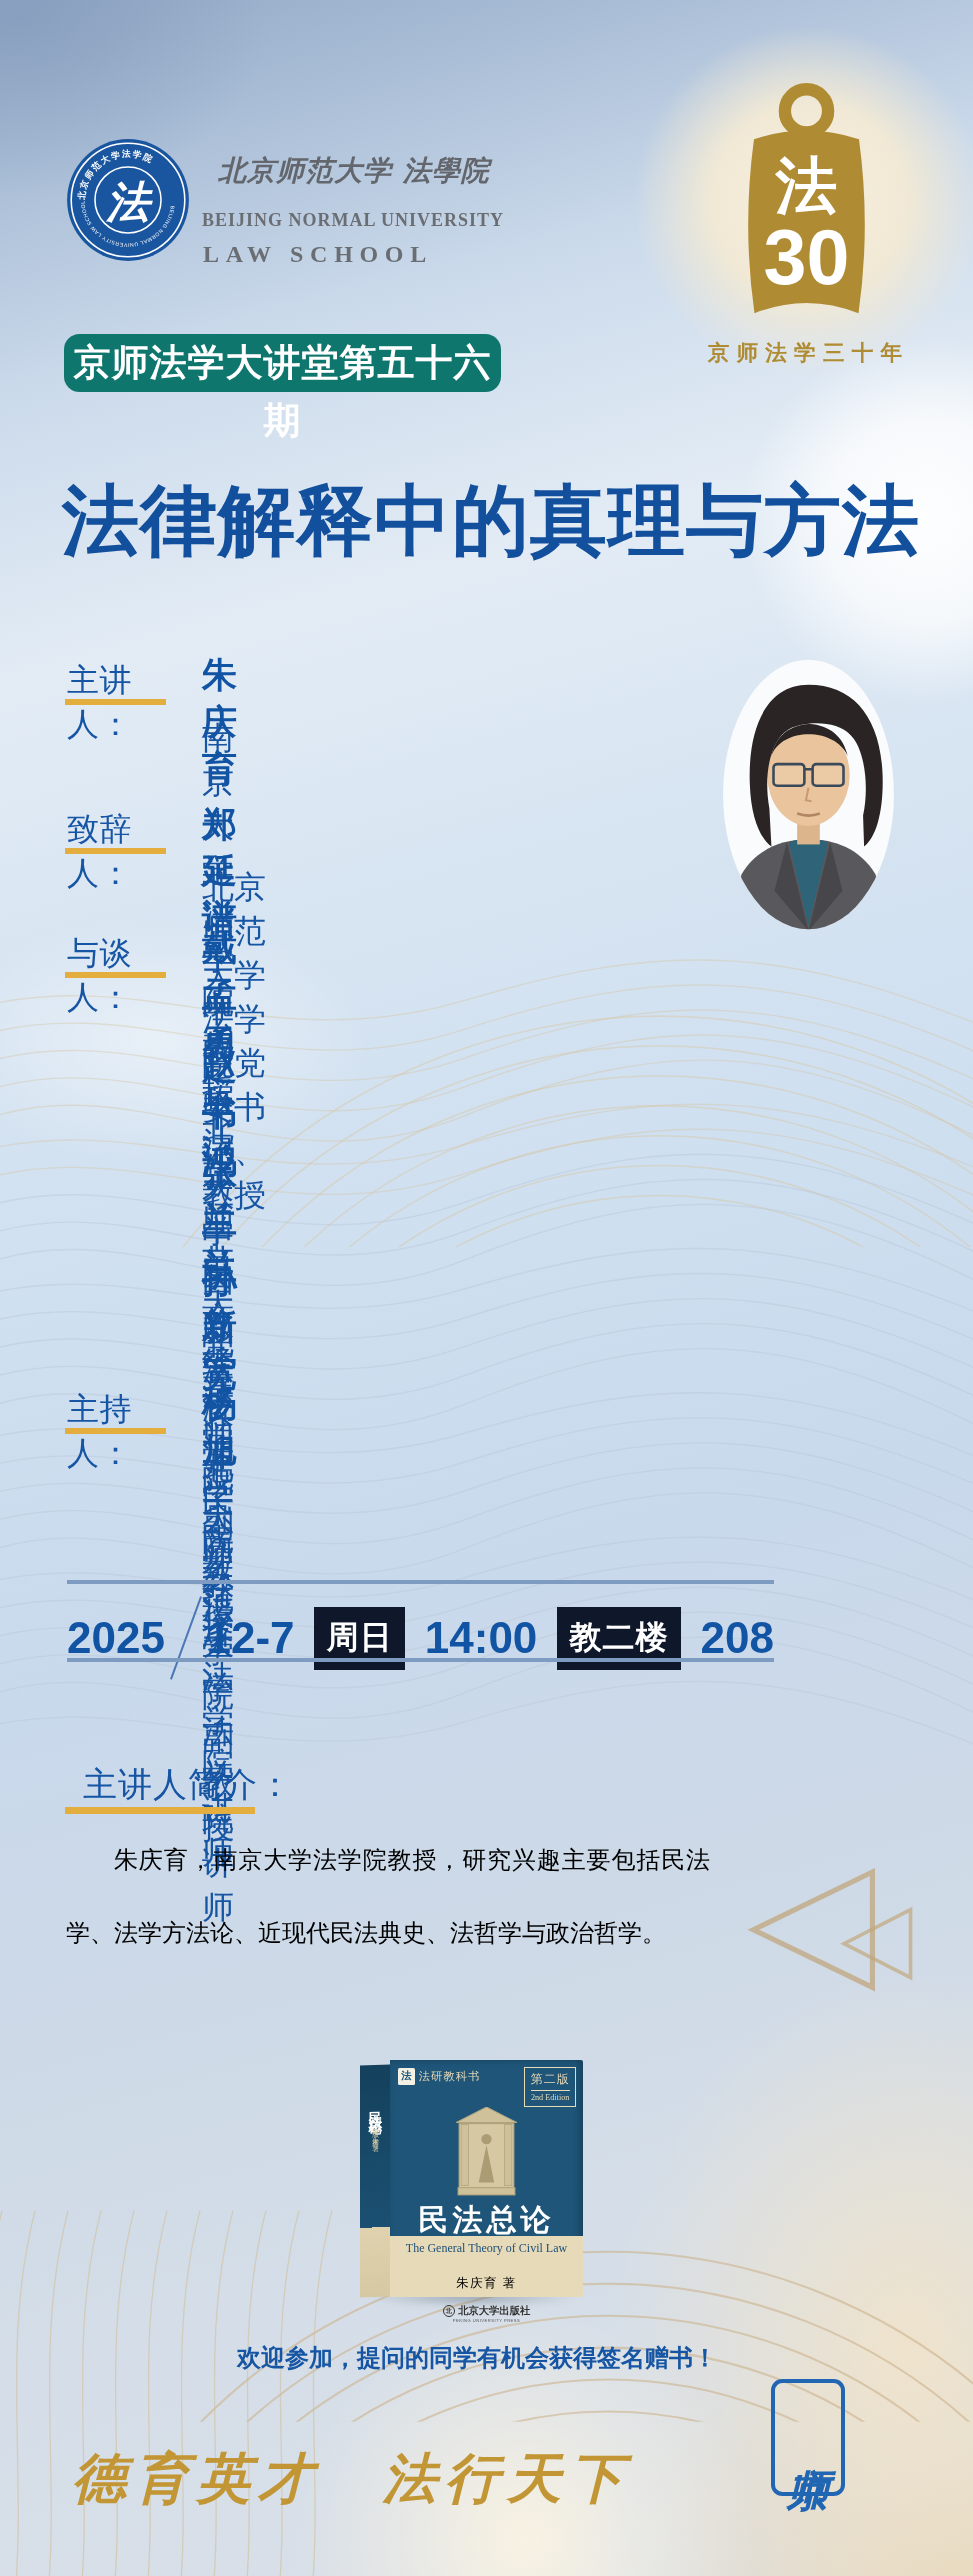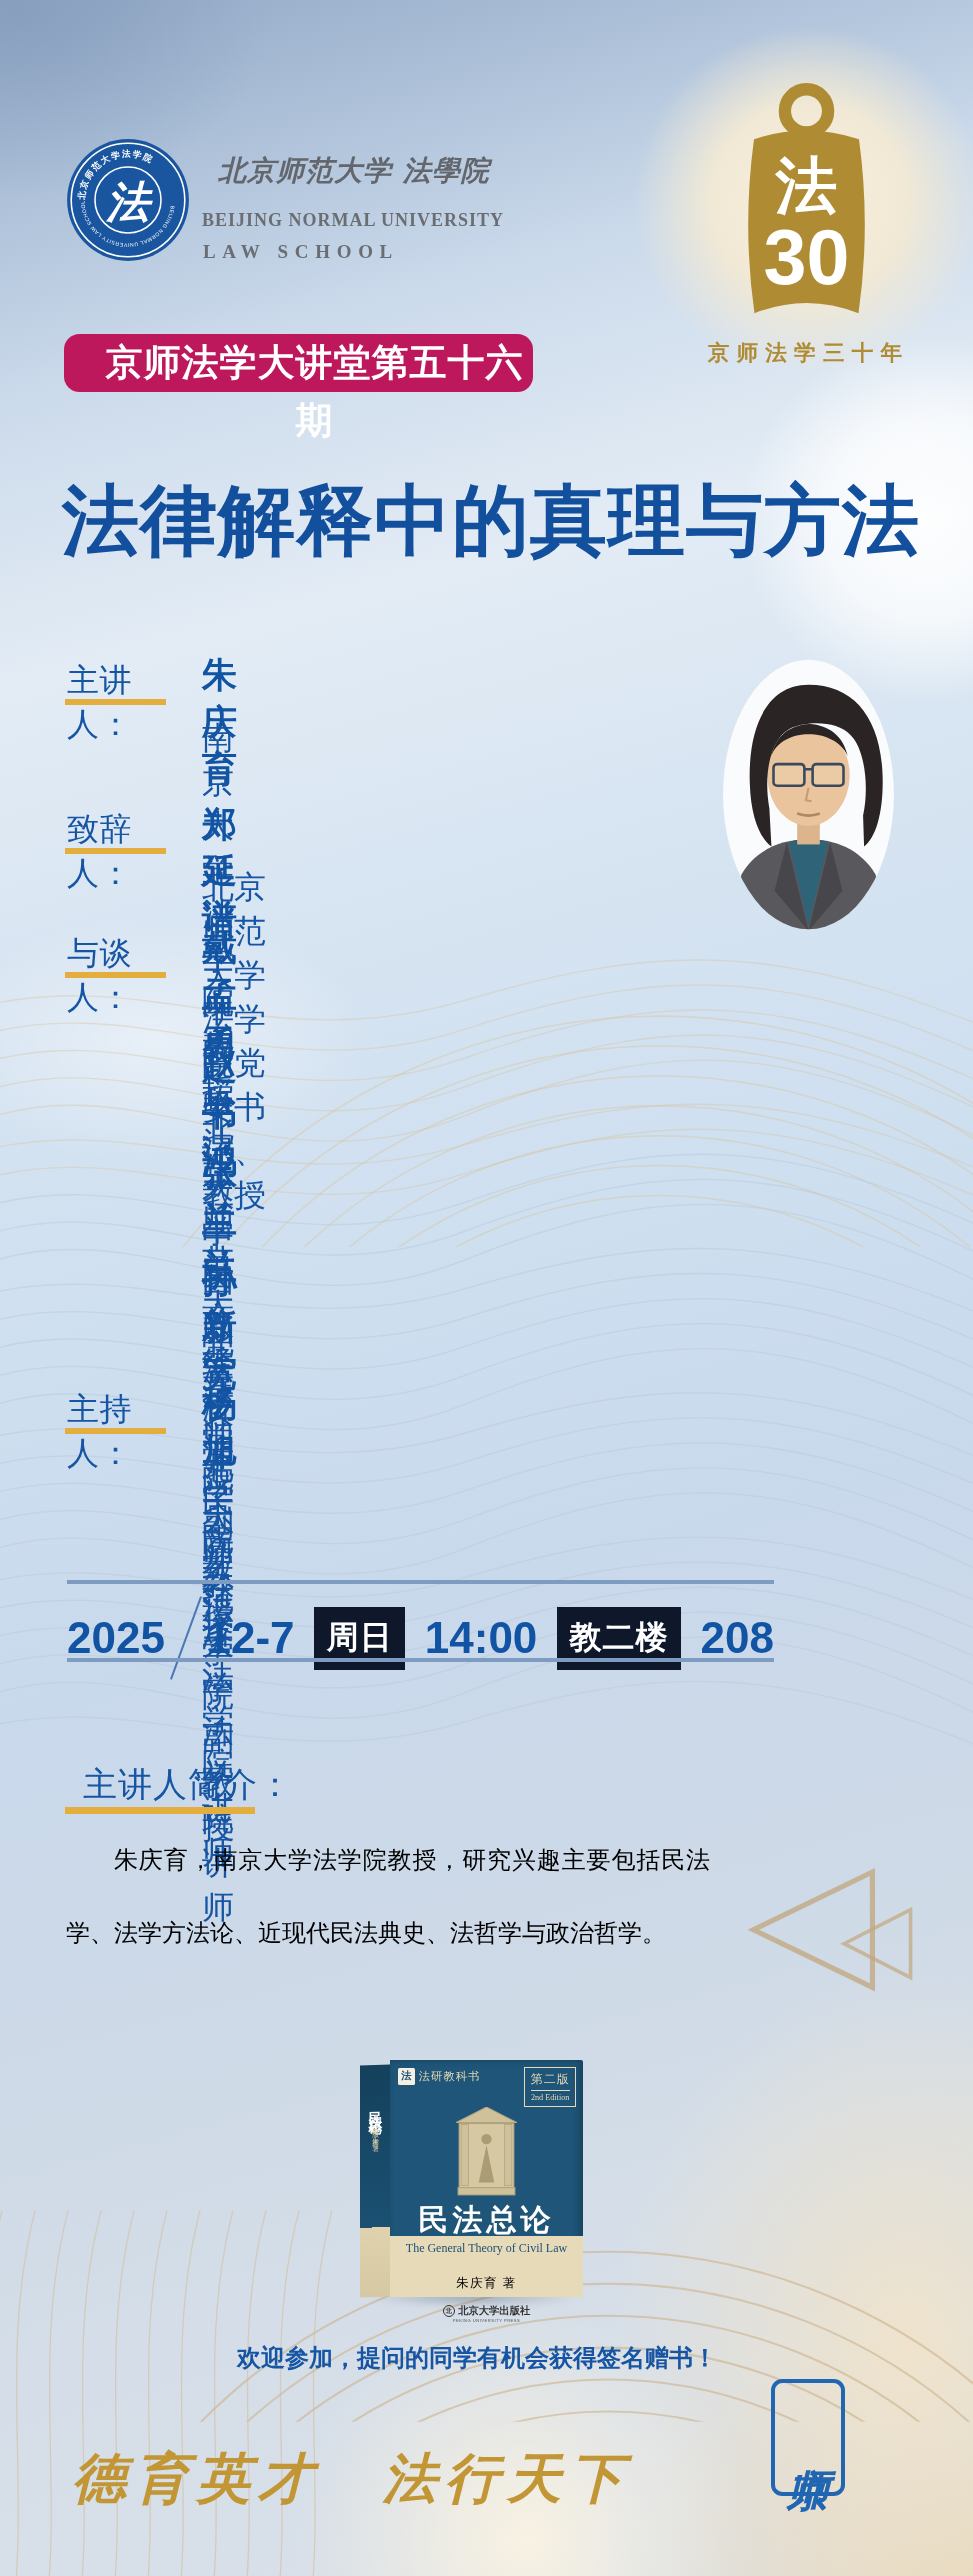--- a/index.html
+++ b/index.html
@@ -16,28 +16,28 @@
       radial-gradient(ellipse 361px 258px at 20.6px 15.5px, rgba(125,150,183,.55), rgba(125,150,183,0) 70%),
       linear-gradient(165deg,#93A9C6 0%,#A9BDD6 6%,#CBDAEB 14%,#E3ECF5 24%,#D8E5F2 34%,#CEDFF0 48%,#C9D9EC 60%,#CDD9E7 72%,#D5DEE8 84%,#DAE0E8 100%);}
   svg.decor{position:absolute;left:0;top:0;z-index:1;pointer-events:none;}
   .layer{position:absolute;z-index:2;}
 
   
   .wordmark-cn{left:218px;top:152px;font-size:28px;color:#63676D;
       font-family:"DejaVu Serif","Liberation Serif",serif;font-style:italic;font-weight:700;letter-spacing:1px;}
   .wordmark-en1{left:202px;top:210px;font-size:18px;color:#6A6E73;font-weight:700;letter-spacing:1px;
       font-family:"Liberation Serif","DejaVu Serif",serif;}
-  .wordmark-en2{left:203px;top:241px;font-size:19px;color:#6A6E73;font-weight:700;letter-spacing:6.7px;
+  .wordmark-en2{left:203px;top:241px;font-size:24px;color:#6A6E73;font-weight:700;letter-spacing:6.7px;
       font-family:"Liberation Serif","DejaVu Serif",serif;}
   .anniv-caption{left:685px;top:338px;width:247px;text-align:center;font-size:21.6px;font-weight:700;
       color:#AF8B33;letter-spacing:7.2px;}
 
   
-  .series-badge{left:64px;top:334px;width:437px;height:58px;background:#be185d;border-radius:15.5px;
-      color:#fff;font-size:37px;font-weight:700;text-align:center;line-height:58px;letter-spacing:1px;padding-left:32px;}
+  .series-badge{left:64px;top:334px;width:437px;height:58px;background:#0f766e;border-radius:15.5px;
+      color:#fff;font-size:37px;font-weight:700;text-align:center;line-height:58px;letter-spacing:1px;}
 
   
   .main-title{left:62px;top:470px;font-size:77px;font-weight:900;color:#124F9C;letter-spacing:1px;
       font-family:"Liberation Sans","DejaVu Sans",sans-serif;}
 
   
   .person-row{position:absolute;left:67px;height:103px;}
   .person-role{position:absolute;left:0;top:4px;font-size:32px;color:#1655A3;letter-spacing:0.5px;}
   .role-underline{position:absolute;left:-2.1px;top:44px;width:101px;height:6.2px;background:#E4AE3E;}
   .person-name{position:absolute;left:135px;top:-3.1px;font-size:35px;font-weight:800;color:#1254A4;}

